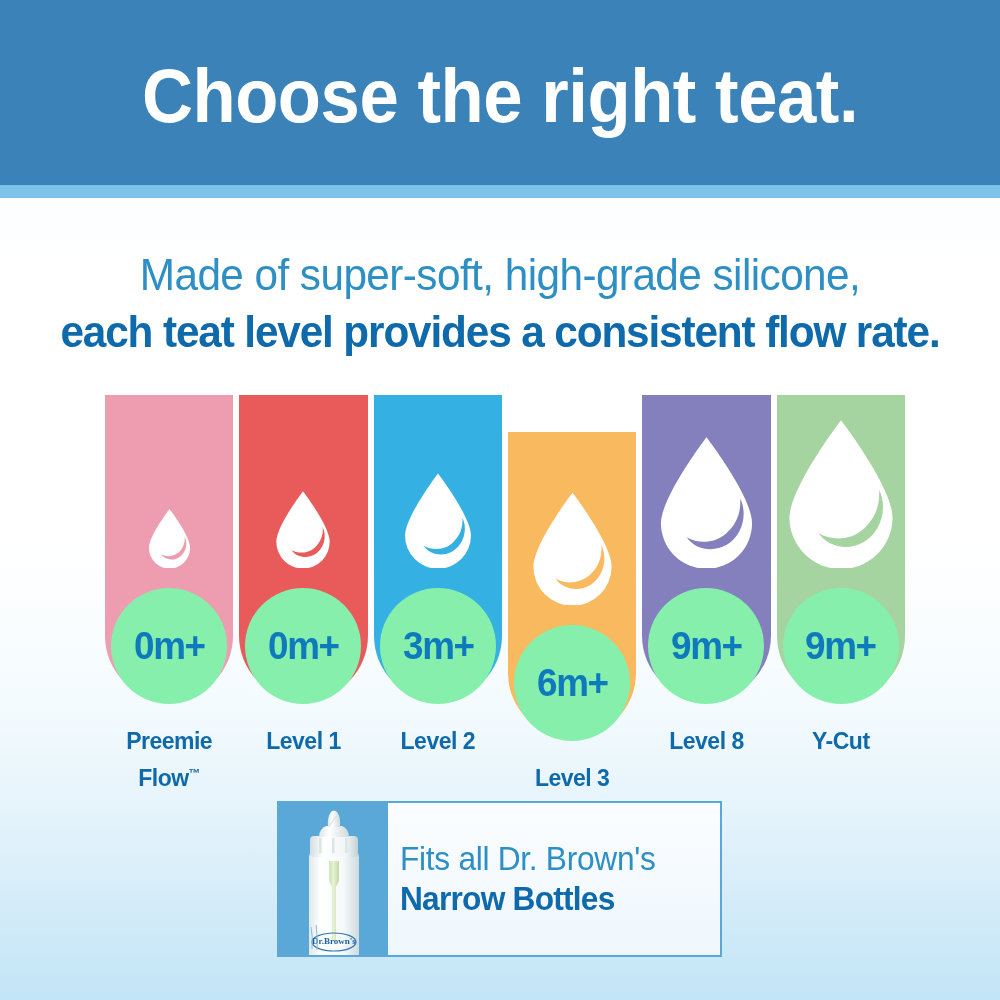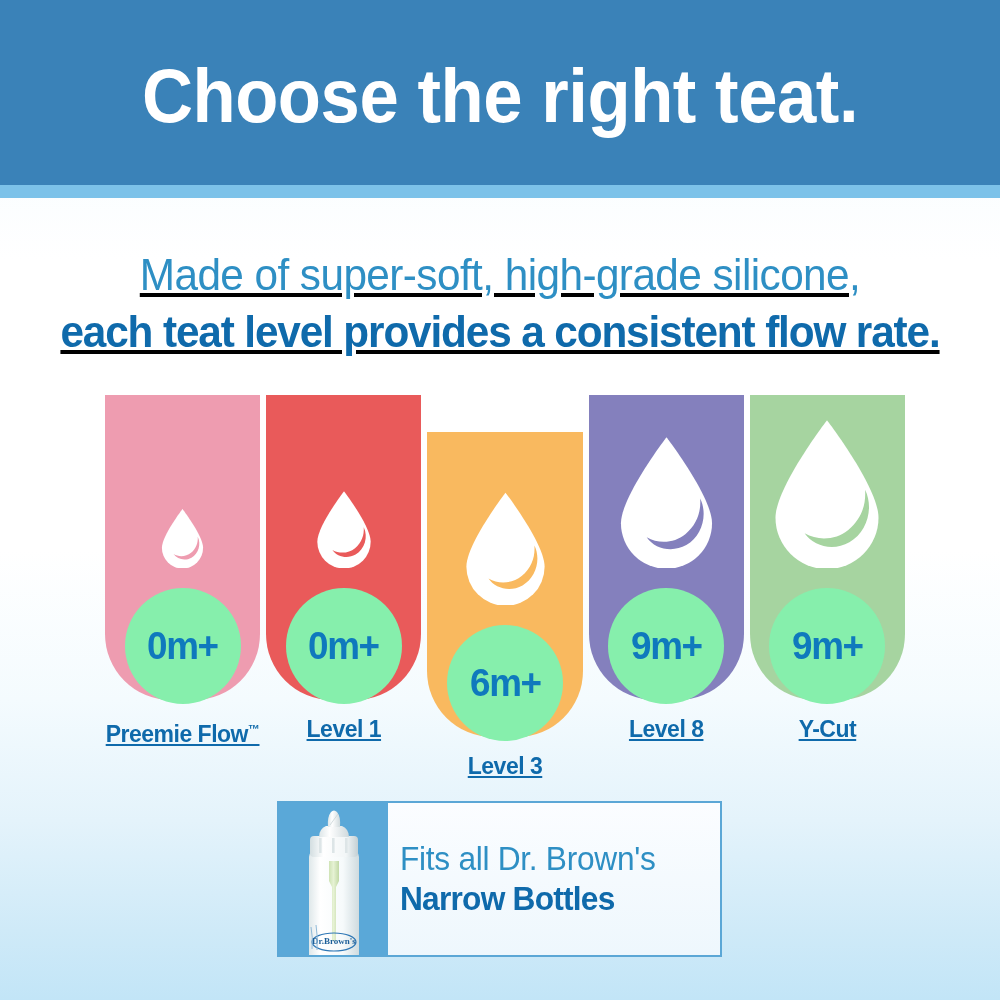--- a/index.html
+++ b/index.html
@@ -35,21 +35,21 @@
     color:#ffffff;
     font-size:76px;
     font-weight:bold;
     letter-spacing:-0.5px;
     font-family:"Liberation Sans Narrow","Liberation Sans",sans-serif;
     transform:scaleX(0.93);
   }
 
   
   #subtitle{
-    position:absolute;left:0;top:246px;width:1000px;text-align:center;text-decoration:underline;
+    position:absolute;left:0;top:246px;width:1000px;text-align:center;
   }
   #sub-line1{
     display:block;
     color:#2e8fc4;
     font-size:45px;
     font-weight:300;
     letter-spacing:-0.6px;
     line-height:58px;
     transform:scaleX(0.94);
   }
@@ -90,28 +90,27 @@
   }
   .circle-text{
     color:#0f79bd;
     font-size:38px;
     font-weight:bold;
     letter-spacing:-1.5px;
     transform:scaleX(0.97);
     white-space:nowrap;
   }
   .card-label{
-    position:absolute;left:-10px;top:321px;width:calc(100% + 20px);
+    position:absolute;left:-10px;top:330px;width:calc(100% + 20px);
     text-align:center;
     color:#0f6aab;
     font-size:23px;
     font-weight:bold;
     letter-spacing:-0.5px;
-    line-height:26px;
-    text-decoration:underline;
+    line-height:32px;
   }
   .tm{font-size:12px;vertical-align:super;}
 
   
   #banner{
     position:absolute;left:277px;top:801px;width:441px;height:152px;
     border:2px solid #5ba7d6;
     background:linear-gradient(180deg,#fbfdff 0%,#eef7fd 100%);
     display:flex;
   }
@@ -168,20 +167,32 @@
         <div class="drop-wrap">
           <svg class="drop-svg" width="58" height="78" viewBox="0 0 100 134">
             <path fill="#ffffff" d="M50 2 C50 2 96 62 96 89 A46 46 0 0 1 4 89 C4 62 50 2 50 2 Z"></path>
             <path fill="#e95a5a" d="M84 64 C92 80 86 102 70 111 C56 119 38 115 30 103 C42 110 58 109 69 100 C81 90 85 77 84 64 Z"></path>
           </svg>
         </div>
         <div class="circle">
           <span class="circle-text">0m+</span>
         </div>
         <div class="card-label"><span>Level 1</span></div>
+      </div>
+      <div class="card" style="background: rgb(53, 176, 227);">
+        <div class="drop-wrap">
+          <svg class="drop-svg" width="72" height="96" viewBox="0 0 100 134">
+            <path fill="#ffffff" d="M50 2 C50 2 96 62 96 89 A46 46 0 0 1 4 89 C4 62 50 2 50 2 Z"></path>
+            <path fill="#35b0e3" d="M84 64 C92 80 86 102 70 111 C56 119 38 115 30 103 C42 110 58 109 69 100 C81 90 85 77 84 64 Z"></path>
+          </svg>
+        </div>
+        <div class="circle">
+          <span class="circle-text">3m+</span>
+        </div>
+        <div class="card-label"><span>Level 2</span></div>
       </div>
       <div class="card" style="background: rgb(249, 185, 95); margin-top: 37px;">
         <div class="drop-wrap">
           <svg class="drop-svg" width="85" height="114" viewBox="0 0 100 134">
             <path fill="#ffffff" d="M50 2 C50 2 96 62 96 89 A46 46 0 0 1 4 89 C4 62 50 2 50 2 Z"></path>
             <path fill="#f9b95f" d="M84 64 C92 80 86 102 70 111 C56 119 38 115 30 103 C42 110 58 109 69 100 C81 90 85 77 84 64 Z"></path>
           </svg>
         </div>
         <div class="circle">
           <span class="circle-text">6m+</span>

